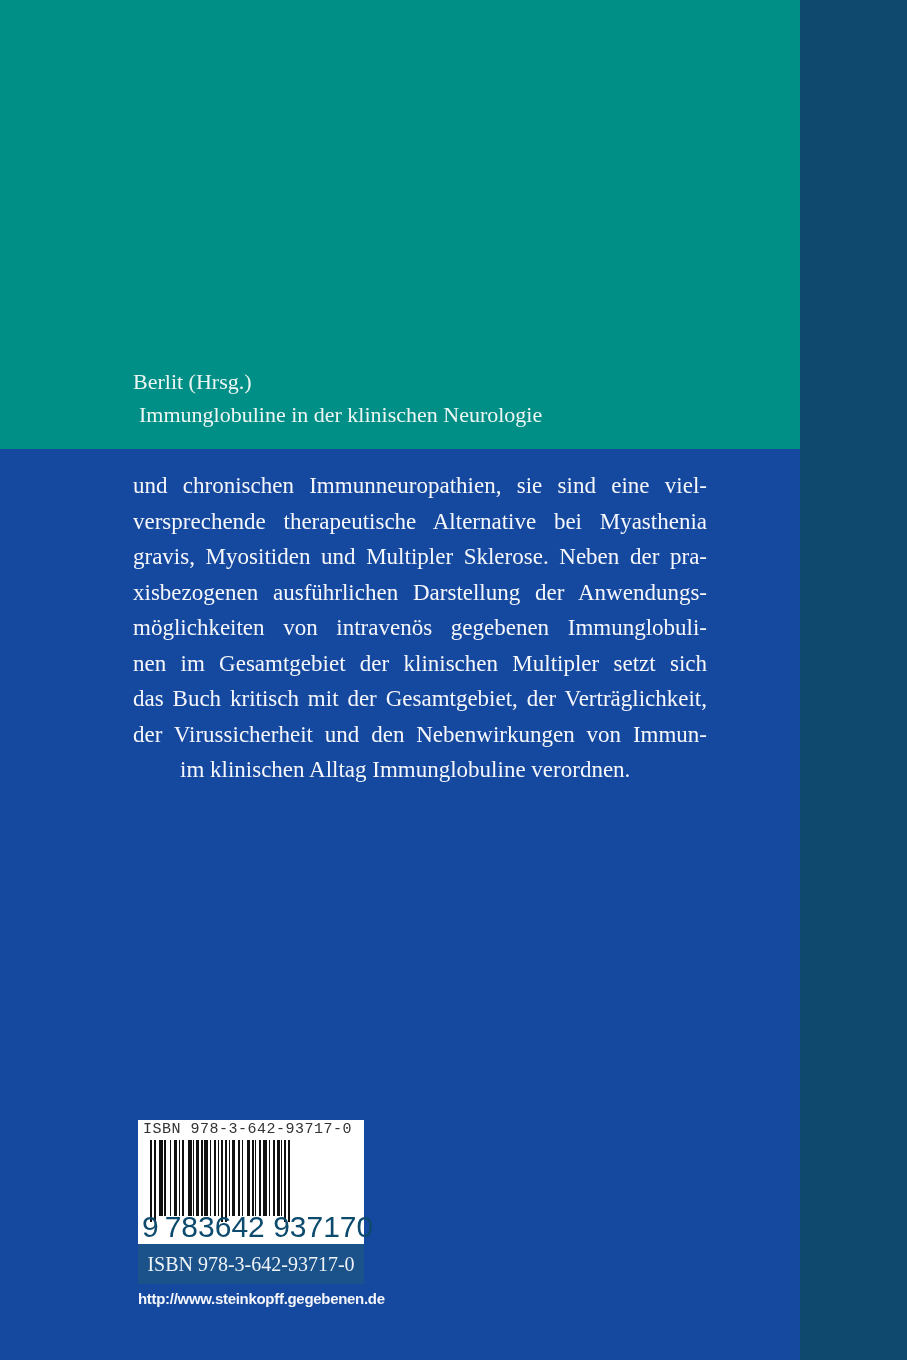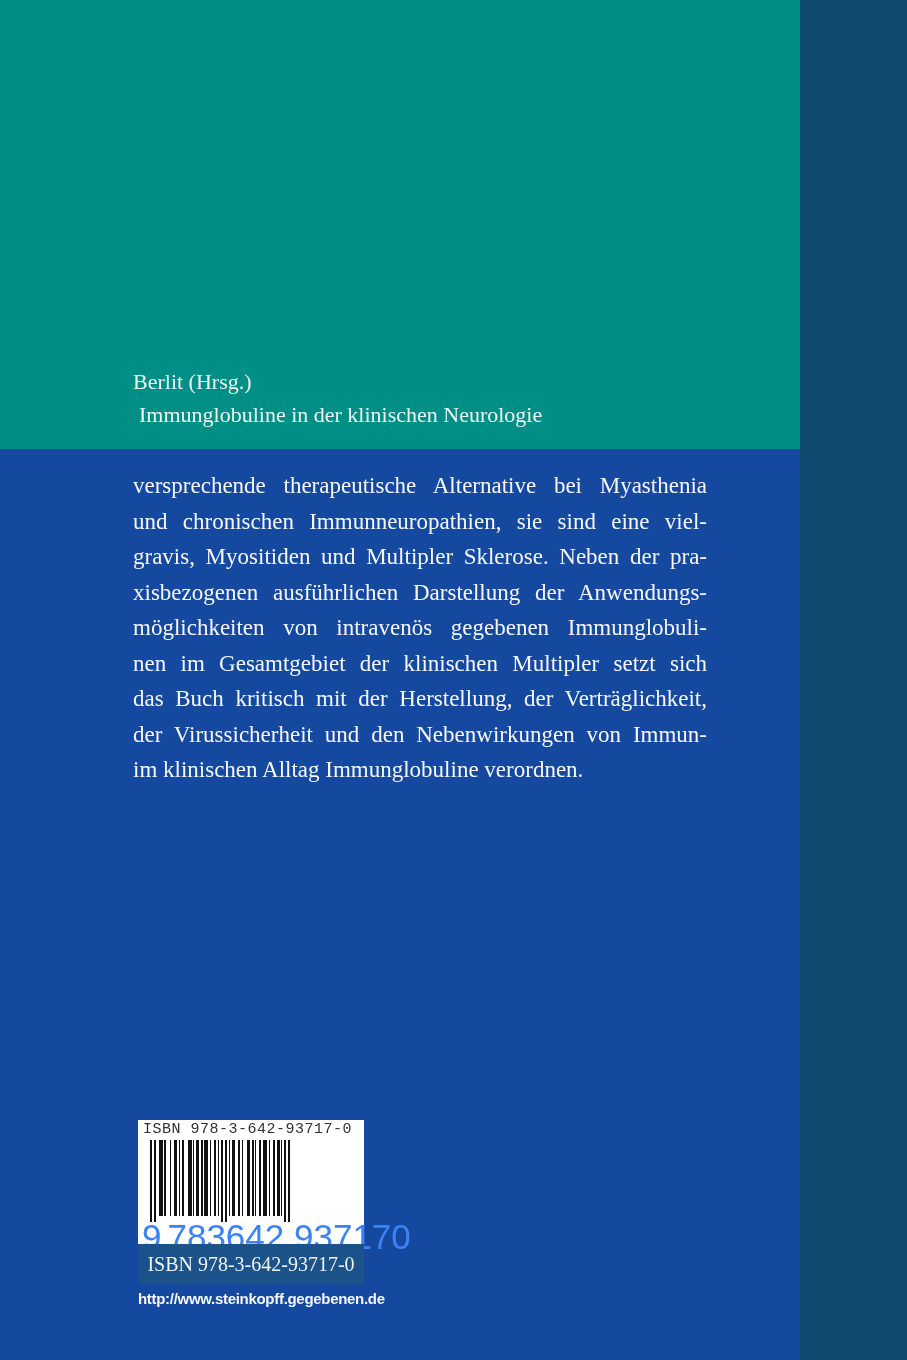--- a/index.html
+++ b/index.html
@@ -5,49 +5,49 @@
   html, body { margin: 0; padding: 0; }
   body { width: 907px; height: 1360px; position: relative; overflow: hidden; background: #134a78; font-family: "Liberation Serif", serif; }
   .cover { position: absolute; left: 0; top: 0; width: 776px; height: 1360px; }
   .top { position: absolute; left: 0; top: 0; width: 800px; height: 449px; background: #008f86; }
   .bottom { position: absolute; left: 0; top: 449px; width: 800px; height: 911px; background: #1549a0; }
   .spine { position: absolute; left: 800px; top: 0; width: 107px; height: 1360px; background: #0f4a6e; }
   .author { position: absolute; left: 133px; top: 367px; color: #eef6f4; font-size: 22px; line-height: 30px; }
   .title { position: absolute; left: 133px; top: 400px; color: #eef6f4; font-size: 22px; line-height: 30px; margin-left: 6px; }
   .blurb { position: absolute; left: 133px; top: 468px; width: 574px; color: #f6f7fb; font-size: 23px; line-height: 35.5px; }
   .blurb .line { display: block; text-align: justify; text-align-last: justify; white-space: nowrap; height: 35.5px; }
-  .blurb .line.last { text-align-last: left; }
+  .blurb .line.last { text-align-last: left; margin-left: 47px; }
   .barcode-box { position: absolute; left: 138px; top: 1120px; width: 226px; height: 124px; background: #ffffff; }
   .isbn-top { position: absolute; left: 5px; top: 1px; font-family: "Liberation Mono", monospace; font-size: 15px; color: #333; letter-spacing: 0.5px; white-space: nowrap; }
   .bars { position: absolute; left: 12px; top: 20px; width: 200px; height: 82px; display: flex; align-items: flex-start; }
   .bars span { display: block; background: #111; height: 76px; }
   .bars span.g { height: 82px; }
-  .digits { position: absolute; left: 4px; top: 102px; font-family: "Liberation Sans", sans-serif; font-size: 35px; color: #3b82f6; white-space: nowrap; line-height: 30px; }
+  .digits { position: absolute; left: 4px; top: 92px; font-family: "Liberation Sans", sans-serif; font-size: 30px; color: #0c4a6e; white-space: nowrap; line-height: 30px; }
   .digits .first { margin-right: 6px; }
   .isbn-band { position: absolute; left: 138px; top: 1244px; width: 226px; height: 40px; background: #1a5289; color: #f0f3f7; font-size: 20px; line-height: 40px; text-align: center; }
   .url { position: absolute; left: 138px; top: 1290px; width: 226px; text-align: center; color: #f4f6fa; font-size: 15px; font-weight: bold; font-family: "Liberation Sans", sans-serif; letter-spacing: -0.3px; }
 </style>
 </head>
 <body>
 
 <div class="cover">
   <div class="top"></div>
   <div class="bottom"></div>
 
   <div class="author">Berlit (Hrsg.)</div>
   <div class="title">Immunglobuline in der klinischen Neurologie</div>
 
   <div class="blurb">
+    <span class="line">und chronischen Immunneuropathien, sie sind eine viel-</span>
     <span class="line">versprechende therapeutische Alternative bei Myasthenia</span>
-    <span class="line">und chronischen Immunneuropathien, sie sind eine viel-</span>
     <span class="line">gravis, Myositiden und Multipler Sklerose. Neben der pra-</span>
     <span class="line">xisbezogenen ausführlichen Darstellung der Anwendungs-</span>
     <span class="line">möglichkeiten von intravenös gegebenen Immunglobuli-</span>
     <span class="line">nen im Gesamtgebiet der klinischen Multipler setzt sich</span>
-    <span class="line">das Buch kritisch mit der Herstellung, der Verträglichkeit,</span>
+    <span class="line">das Buch kritisch mit der Gesamtgebiet, der Verträglichkeit,</span>
     <span class="line">der Virussicherheit und den Nebenwirkungen von Immun-</span>
     <span class="line last">im klinischen Alltag Immunglobuline verordnen.</span>
   </div>
 
   <div class="barcode-box">
     <div class="isbn-top">ISBN 978-3-642-93717-0</div>
     <div class="bars">
       <span class="g" style="width:2px;margin-right:2px"></span>
         <span class="g" style="width:2px;margin-right:3px"></span>
       <span style="width:4px;margin-right:1px"></span>

